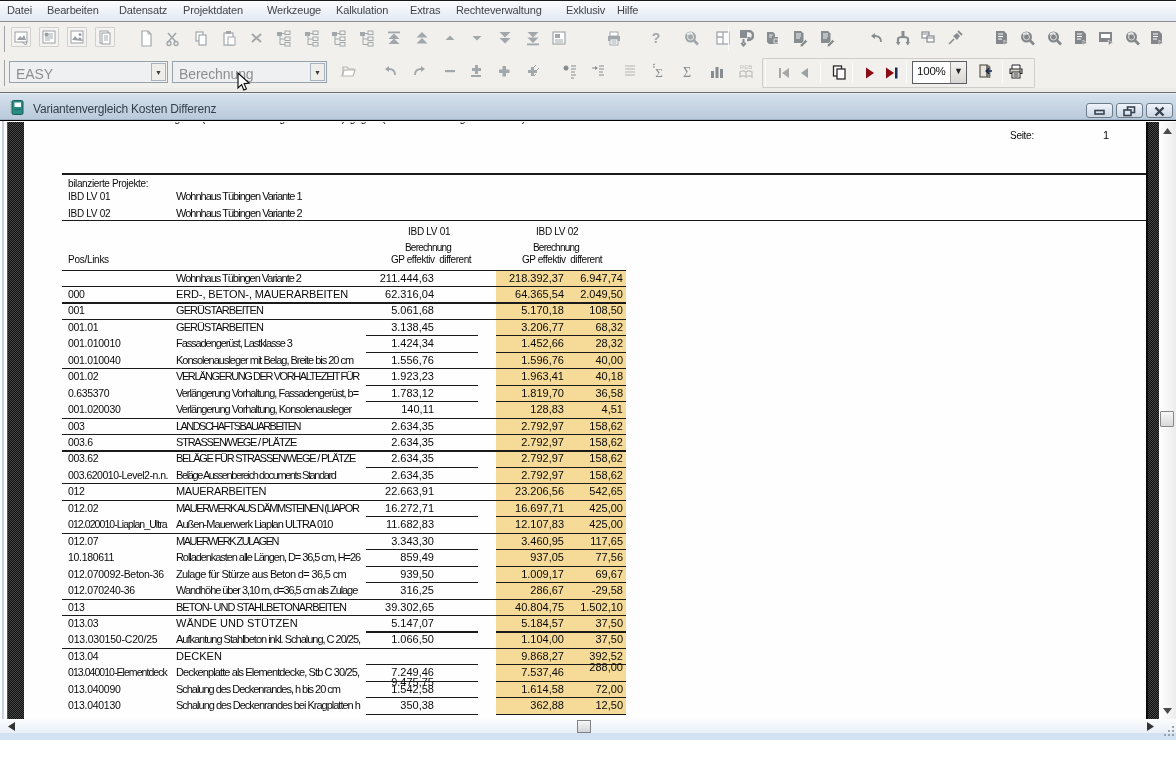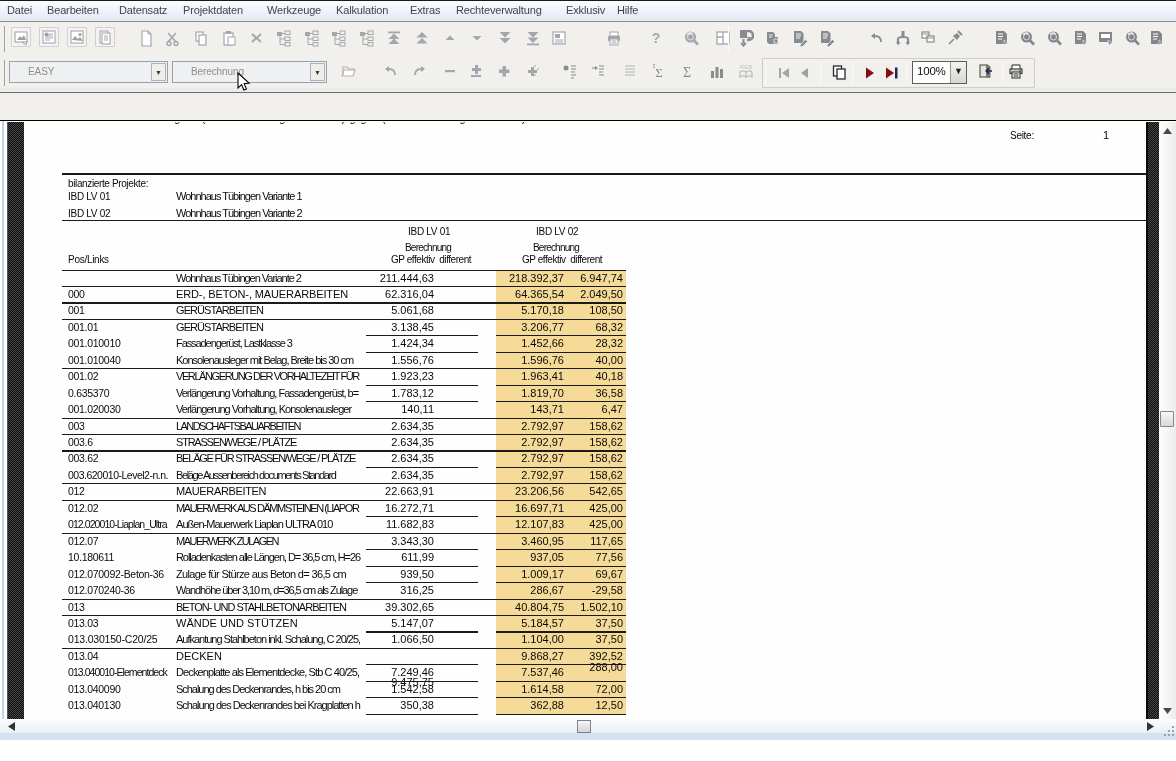--- a/index.html
+++ b/index.html
@@ -10,21 +10,21 @@
   border-top:1.8px solid #1a1a1a; border-bottom:1px solid #8a8e96; }
 .mi { position:absolute; top:3px; font-size:11px; color:#42444c; letter-spacing:-0.15px; }
 
 #tb { position:absolute; left:0; top:22px; width:1176px; height:71px; background:#f1f0ed; }
 #tbbot { position:absolute; left:0; top:66px; width:1176px; height:5px; background:#ecebe8; border-bottom:1.6px solid #686d70; }
 .grip { position:absolute; width:2px; border-left:1.4px solid #9fa3a7; }
 .ico { position:absolute; width:17px; height:17px; }
 .fico { position:absolute; width:20px; height:20px; padding:1px; border:1px solid #d2d0cc; border-radius:1px; background:#f4f3f1; }
 .vsep { position:absolute; width:1px; background:#c4c2be; border-right:1px solid #fafaf8; }
 .combo { position:absolute; height:22px; background:#eff0f1; border:1px solid #98a2ac; }
-.ctext { position:absolute; left:18px; top:3.5px; font-size:10px; color:#8e8e8e; letter-spacing:-0.1px; }
+.ctext { position:absolute; left:6px; top:3.5px; font-size:14px; color:#8e8e8e; letter-spacing:-0.1px; }
 .cbtn { position:absolute; right:1px; top:1px; bottom:1px; width:15px; background:#f0eeea; border:1px solid #aab4be; color:#3a3a3a; font-size:7px; text-align:center; line-height:18px; }
 .navbox { position:absolute; left:762px; top:36px; width:273px; height:30px; border:1px solid #cfcdc9; background:#f1f0ed; border-radius:1px; }
 .zoom { position:absolute; left:912px; top:39px; width:55px; height:23px; background:#fff; border:1.4px solid #5a5e62; }
 .zoom > span:first-child { position:absolute; left:4px; top:3px; font-size:11.5px; color:#111; letter-spacing:-0.2px; }
 .zbtn { position:absolute; right:0; top:0; bottom:0; width:16px; background:linear-gradient(#f4f3f1,#d8d6d2); border-left:1px solid #9a9894; color:#222; font-size:9px; text-align:center; line-height:19px; }
 
 #titlebar { position:absolute; left:0; top:93px; width:1176px; height:27px;
   background:linear-gradient(#d5e0ec 0%, #c6d4e3 55%, #b9cadc 100%); border-top:1px solid #e8eef6; border-bottom:1px solid #9fb0c2; }
 #titlebar .txt { position:absolute; left:33px; top:8px; font-size:12px; color:#333f4b; letter-spacing:-0.2px; }
 .wbtn { position:absolute; top:9px; width:27px; height:15px; border:1px solid #6e7b88; border-radius:3px;
@@ -386,20 +386,39 @@
           <path d="M4 6V2h8v4" fill="#fff" stroke="#222"></path>
           <rect x="2" y="6" width="12" height="4.5" fill="#d8d4cc" stroke="#222"></rect>
           <rect x="4" y="9" width="8" height="6" fill="#fff" stroke="#222"></rect>
           <path d="M5.5 11h5M5.5 13h5" stroke="#222"></path>
           <circle cx="12" cy="8" r=".8" fill="#222"></circle>
         </svg></div>
   </div>
   <svg width="15" height="22" style="position:absolute;left:236.5px;top:72px;z-index:60" viewBox="0 0 15 22">
       <path d="M1 1v15l3.6-3.4 2.2 5.4 2.6-1.1-2.3-5.3 5-.6z" fill="#fff" stroke="#000" stroke-width="1.1"></path>
     </svg>
+  <div id="titlebar">
+    <svg width="14" height="15" style="position:absolute;left:10px;top:6px" viewBox="0 0 14 15">
+      <rect x="2" y="0.5" width="11" height="14" rx="1.5" fill="#2a8a84" stroke="#17615c"></rect>
+      <rect x="4.5" y="2.5" width="6.5" height="4.5" fill="#fff"></rect>
+      <path d="M2 2h-1.5M2 4.5H.5M2 7H.5M2 9.5H.5M2 12H.5" stroke="#8aa05a" stroke-width="1.2"></path>
+      <path d="M4.5 9.5h6.5" stroke="#1d706a"></path>
+    </svg>
+    <div class="txt">Variantenvergleich Kosten Differenz</div>
+    <div class="wbtn" style="left:1086px"><svg width="25" height="13" viewBox="0 0 25 13">
+          <rect x="8" y="5.5" width="9" height="3.5" fill="none" stroke="#39434f" stroke-width="1.6"></rect>
+        </svg></div>
+    <div class="wbtn" style="left:1116px"><svg width="25" height="13" viewBox="0 0 25 13">
+          <rect x="10.5" y="2" width="7" height="5.5" fill="none" stroke="#39434f" stroke-width="1.6"></rect>
+          <rect x="7" y="5" width="7" height="5.5" fill="#dde5ee" stroke="#39434f" stroke-width="1.6"></rect>
+        </svg></div>
+    <div class="wbtn" style="left:1146px"><svg width="25" height="13" viewBox="0 0 25 13">
+          <path d="M8.5 2.5l8 8M16.5 2.5l-8 8" stroke="#39434f" stroke-width="2.4"></path>
+        </svg></div>
+  </div>
   <div id="content">
     <div id="leftedge"></div>
     <div id="leftline"></div>
     <div id="dither-l"></div>
     <div id="dither-r"></div>
     <div id="page">
       <div class="t" style="left:106px;top:-9px;font-size:11px;letter-spacing:-0.6px">Kostenvergleich (Wohnhaus Tübingen Variante 1)&nbsp;&nbsp;gegen&nbsp;&nbsp;(Wohnhaus Tübingen Variante 2)</div>
       <div class="t" style="left:986px;top:7.5px">Seite:</div>
       <div class="t n" style="left:985px;width:100px;top:7.5px">1</div>
       <div class="hl" style="left:38px;top:51px;width:1085px;height:1.6px"></div>
@@ -443,21 +462,21 @@
 <div class="hl" style="left:342px;top:213.3px;width:111.5px"></div>
 <div class="hl" style="left:472px;top:213.3px;width:130.0px"></div>
 <div class="t p" style="top:216.3px;letter-spacing:-0.3px">001.010010</div>
 <div class="t d" style="top:216.3px;letter-spacing:-1.08px">Fassadengerüst, Lastklasse 3</div>
 <div class="t n n1" style="top:216.3px">1.424,34</div>
 <div class="t n n2" style="top:216.3px">1.452,66</div>
 <div class="t n n3" style="top:216.3px">28,32</div>
 <div class="hl" style="left:342px;top:229.8px;width:111.5px"></div>
 <div class="hl" style="left:472px;top:229.8px;width:130.0px"></div>
 <div class="t p" style="top:232.8px;letter-spacing:-0.3px">001.010040</div>
-<div class="t d" style="top:232.8px;letter-spacing:-1.02px">Konsolenausleger mit Belag, Breite bis 30 cm</div>
+<div class="t d" style="top:232.8px;letter-spacing:-1.02px">Konsolenausleger mit Belag, Breite bis 20 cm</div>
 <div class="t n n1" style="top:232.8px">1.556,76</div>
 <div class="t n n2" style="top:232.8px">1.596,76</div>
 <div class="t n n3" style="top:232.8px">40,00</div>
 <div class="hl" style="left:38px;top:246.2px;width:564px"></div>
 <div class="t p" style="top:249.2px;letter-spacing:-0.3px">001.02</div>
 <div class="t d" style="top:249.2px;letter-spacing:-1.41px">VERLÄNGERUNG DER VORHALTEZEIT FÜR</div>
 <div class="t n n1" style="top:249.2px">1.923,23</div>
 <div class="t n n2" style="top:249.2px">1.963,41</div>
 <div class="t n n3" style="top:249.2px">40,18</div>
 <div class="hl" style="left:342px;top:262.6px;width:111.5px"></div>
@@ -465,22 +484,22 @@
 <div class="t p" style="top:265.6px;letter-spacing:-0.3px">0.635370</div>
 <div class="t d" style="top:265.6px;letter-spacing:-0.99px">Verlängerung Vorhaltung, Fassadengerüst, b=</div>
 <div class="t n n1" style="top:265.6px">1.783,12</div>
 <div class="t n n2" style="top:265.6px">1.819,70</div>
 <div class="t n n3" style="top:265.6px">36,58</div>
 <div class="hl" style="left:342px;top:279.1px;width:111.5px"></div>
 <div class="hl" style="left:472px;top:279.1px;width:130.0px"></div>
 <div class="t p" style="top:282.1px;letter-spacing:-0.3px">001.020030</div>
 <div class="t d" style="top:282.1px;letter-spacing:-0.98px">Verlängerung Vorhaltung, Konsolenausleger</div>
 <div class="t n n1" style="top:282.1px">140,11</div>
-<div class="t n n2" style="top:282.1px">143,71</div>
-<div class="t n n3" style="top:282.1px">6,47</div>
+<div class="t n n2" style="top:282.1px">128,83</div>
+<div class="t n n3" style="top:282.1px">4,51</div>
 <div class="hl" style="left:38px;top:295.6px;width:564px"></div>
 <div class="t p" style="top:298.5px;letter-spacing:-0.3px">003</div>
 <div class="t d" style="top:298.5px;letter-spacing:-1.56px">LANDSCHAFTSBAUARBEITEN</div>
 <div class="t n n1" style="top:298.5px">2.634,35</div>
 <div class="t n n2" style="top:298.5px">2.792,97</div>
 <div class="t n n3" style="top:298.5px">158,62</div>
 <div class="hl" style="left:38px;top:312.0px;width:564px"></div>
 <div class="t p" style="top:315.0px;letter-spacing:-0.3px">003.6</div>
 <div class="t d" style="top:315.0px;letter-spacing:-1.21px">STRASSEN/WEGE / PLÄTZE</div>
 <div class="t n n1" style="top:315.0px">2.634,35</div>
@@ -521,21 +540,21 @@
 <div class="hl" style="left:38px;top:410.7px;width:564px"></div>
 <div class="t p" style="top:413.7px;letter-spacing:-0.3px">012.07</div>
 <div class="t d" style="top:413.7px;letter-spacing:-1.5px">MAUERWERK ZULAGEN</div>
 <div class="t n n1" style="top:413.7px">3.343,30</div>
 <div class="t n n2" style="top:413.7px">3.460,95</div>
 <div class="t n n3" style="top:413.7px">117,65</div>
 <div class="hl" style="left:342px;top:427.1px;width:111.5px"></div>
 <div class="hl" style="left:472px;top:427.1px;width:130.0px"></div>
 <div class="t p" style="top:430.1px;letter-spacing:-0.3px">10.180611</div>
 <div class="t d" style="top:430.1px;letter-spacing:-1.07px">Rolladenkasten alle Längen, D= 36,5 cm, H=26</div>
-<div class="t n n1" style="top:430.1px">611,99</div>
+<div class="t n n1" style="top:430.1px">859,49</div>
 <div class="t n n2" style="top:430.1px">937,05</div>
 <div class="t n n3" style="top:430.1px">77,56</div>
 <div class="hl" style="left:342px;top:443.6px;width:111.5px"></div>
 <div class="hl" style="left:472px;top:443.6px;width:130.0px"></div>
 <div class="t p" style="top:446.6px;letter-spacing:-0.3px">012.070092-Beton-36</div>
 <div class="t d" style="top:446.6px;letter-spacing:-0.65px">Zulage für Stürze aus Beton d= 36,5 cm</div>
 <div class="t n n1" style="top:446.6px">939,50</div>
 <div class="t n n2" style="top:446.6px">1.009,17</div>
 <div class="t n n3" style="top:446.6px">69,67</div>
 <div class="hl" style="left:342px;top:460.0px;width:111.5px"></div>
@@ -566,21 +585,21 @@
 <div class="t n n3" style="top:512.4px">37,50</div>
 <div class="hl" style="left:38px;top:525.9px;width:564px"></div>
 <div class="t p" style="top:528.8px;letter-spacing:-0.3px">013.04</div>
 <div class="t d" style="top:528.8px;letter-spacing:0.0px">DECKEN</div>
 <div class="t n n1" style="top:555px">9.475,75</div>
 <div class="t n n2" style="top:528.8px">9.868,27</div>
 <div class="t n n3" style="top:528.8px">392,52</div>
 <div class="hl" style="left:342px;top:542.3px;width:111.5px"></div>
 <div class="hl" style="left:472px;top:542.3px;width:130.0px"></div>
 <div class="t p" style="top:545.3px;letter-spacing:-0.95px">013.040010-Elementdeck</div>
-<div class="t d" style="top:545.3px;letter-spacing:-0.89px">Deckenplatte als Elementdecke, Stb C 40/25,</div>
+<div class="t d" style="top:545.3px;letter-spacing:-0.89px">Deckenplatte als Elementdecke, Stb C 30/25,</div>
 <div class="t n n1" style="top:545.3px">7.249,46</div>
 <div class="t n n2" style="top:545.3px">7.537,46</div>
 <div class="t n n3" style="top:540px">288,00</div>
 <div class="hl" style="left:342px;top:558.8px;width:111.5px"></div>
 <div class="hl" style="left:472px;top:558.8px;width:130.0px"></div>
 <div class="t p" style="top:561.8px;letter-spacing:-0.3px">013.040090</div>
 <div class="t d" style="top:561.8px;letter-spacing:-1.03px">Schalung des Deckenrandes, h bis 20 cm</div>
 <div class="t n n1" style="top:561.8px">1.542,58</div>
 <div class="t n n2" style="top:561.8px">1.614,58</div>
 <div class="t n n3" style="top:561.8px">72,00</div>

